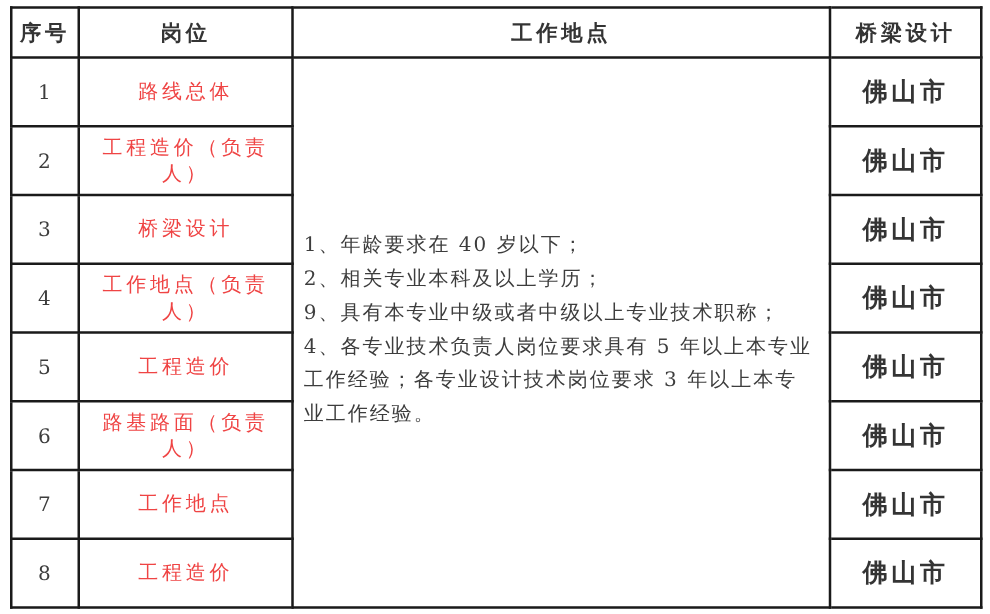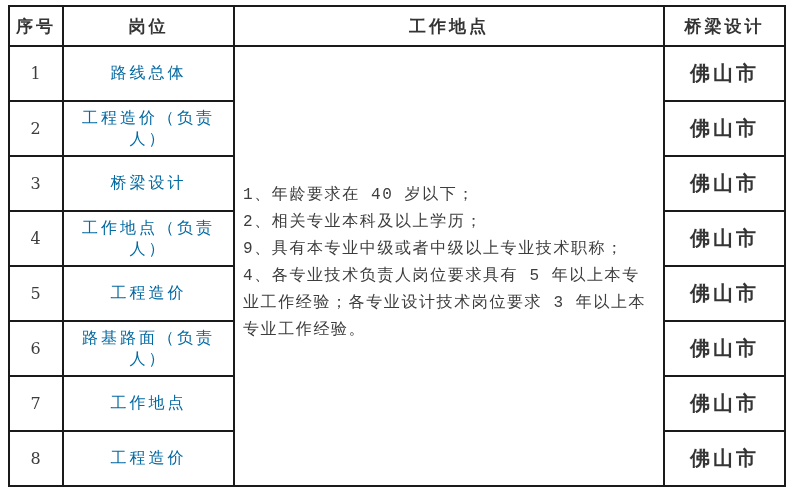--- a/index.html
+++ b/index.html
@@ -43,32 +43,31 @@
     height: 55px;
   }
   td.no-cell {
     font-size: 16px;
     letter-spacing: 1px;
     color: #3d3d3d;
   }
   td.position-cell {
     font-size: 16px;
     letter-spacing: 3px;
-    color: #0369a1;
+    color: #ef4444;
   }
   td.location-cell {
     font-size: 20px;
     font-weight: bold;
     letter-spacing: 3px;
     color: #343434;
   }
   td.requirements-cell {
     text-align: left;
     padding: 6px 10px 12px 8px;
-    font-family: Liberation Mono, monospace;
   }
   .req-line {
     font-size: 16px;
     line-height: 27px;
     letter-spacing: 1.6px;
     color: #3d3d3d;
     text-align: left;
   }
 </style>
 </head>

